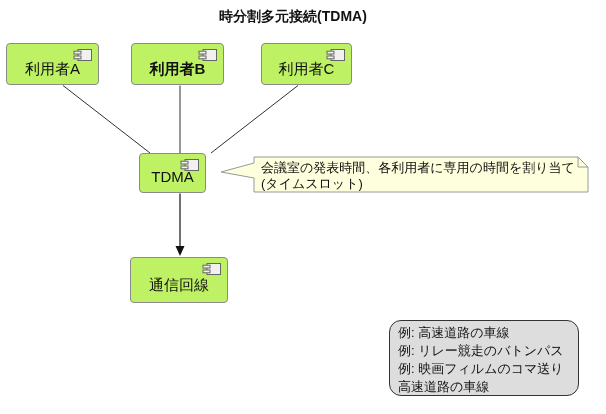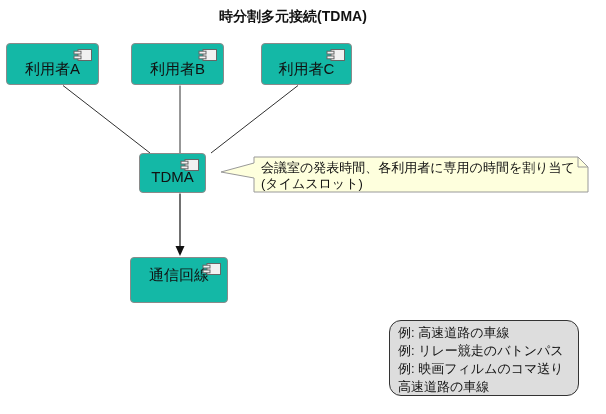--- a/index.html
+++ b/index.html
@@ -8,21 +8,21 @@
     font-family:"Liberation Sans","DejaVu Sans",sans-serif;color:#111;
     overflow:hidden;
   }
   .wires{position:absolute;left:0;top:0;width:606px;height:414px;pointer-events:none;}
   .title{
     position:absolute;left:0;top:8px;width:586px;text-align:center;
     font-size:14px;font-weight:bold;color:#111;
   }
   .node{
     position:absolute;box-sizing:border-box;
-    background:#14b8a6;border:1px solid #8A8A8A;border-radius:4px;
+    background:#bef264;border:1px solid #8A8A8A;border-radius:4px;
     display:flex;flex-direction:column;justify-content:flex-end;align-items:center;
   }
   .node .node-label{font-size:15px;line-height:15px;color:#111;white-space:nowrap;}
   .comp-icon{position:absolute;top:4px;right:5px;width:20px;height:14px;}
   .note-text{
     position:absolute;left:261px;top:160px;width:324px;
     font-size:13px;line-height:16px;color:#111;white-space:nowrap;
   }
   .legend{
     position:absolute;left:389px;top:320px;width:190px;height:76px;box-sizing:border-box;
@@ -50,21 +50,21 @@
 
   <div class="node" style="left:6px;top:43px;width:93px;height:42px;padding-bottom:8px;">
     <svg class="comp-icon" viewBox="0 0 20 14">
       <rect x="5" y="1.5" width="13.5" height="11" fill="#F1F1F1" stroke="#666" stroke-width="1"></rect>
       <rect x="1" y="3.2" width="7" height="2.8" fill="#F1F1F1" stroke="#666" stroke-width="1"></rect>
       <rect x="1" y="8" width="7" height="2.8" fill="#F1F1F1" stroke="#666" stroke-width="1"></rect>
     </svg>
     <span class="node-label">利用者A</span>
   </div>
 
-  <div class="node" style="left:131px;top:43px;width:93px;height:42px;padding-bottom:8px;">
+  <div class="node" style="left:131px;top:43px;width:93px;height:42px;padding-bottom:8px;font-weight:bold;">
     <svg class="comp-icon" viewBox="0 0 20 14">
       <rect x="5" y="1.5" width="13.5" height="11" fill="#F1F1F1" stroke="#666" stroke-width="1"></rect>
       <rect x="1" y="3.2" width="7" height="2.8" fill="#F1F1F1" stroke="#666" stroke-width="1"></rect>
       <rect x="1" y="8" width="7" height="2.8" fill="#F1F1F1" stroke="#666" stroke-width="1"></rect>
     </svg>
     <span class="node-label">利用者B</span>
   </div>
 
   <div class="node" style="left:261px;top:43px;width:91px;height:42px;padding-bottom:8px;">
     <svg class="comp-icon" viewBox="0 0 20 14">
@@ -77,21 +77,21 @@
 
   <div class="node" style="left:139px;top:153px;width:67px;height:40px;padding-bottom:8px;">
     <svg class="comp-icon" viewBox="0 0 20 14">
       <rect x="5" y="1.5" width="13.5" height="11" fill="#F1F1F1" stroke="#666" stroke-width="1"></rect>
       <rect x="1" y="3.2" width="7" height="2.8" fill="#F1F1F1" stroke="#666" stroke-width="1"></rect>
       <rect x="1" y="8" width="7" height="2.8" fill="#F1F1F1" stroke="#666" stroke-width="1"></rect>
     </svg>
     <span class="node-label">TDMA</span>
   </div>
 
-  <div class="node" style="left:130px;top:257px;width:98px;height:46px;padding-bottom:20px;">
+  <div class="node" style="left:130px;top:257px;width:98px;height:46px;padding-bottom:10px;">
     <svg class="comp-icon" viewBox="0 0 20 14">
       <rect x="5" y="1.5" width="13.5" height="11" fill="#F1F1F1" stroke="#666" stroke-width="1"></rect>
       <rect x="1" y="3.2" width="7" height="2.8" fill="#F1F1F1" stroke="#666" stroke-width="1"></rect>
       <rect x="1" y="8" width="7" height="2.8" fill="#F1F1F1" stroke="#666" stroke-width="1"></rect>
     </svg>
     <span class="node-label">通信回線</span>
   </div>
 
   <div class="note-text">
     <div>会議室の発表時間、各利用者に専用の時間を割り当て</div>

